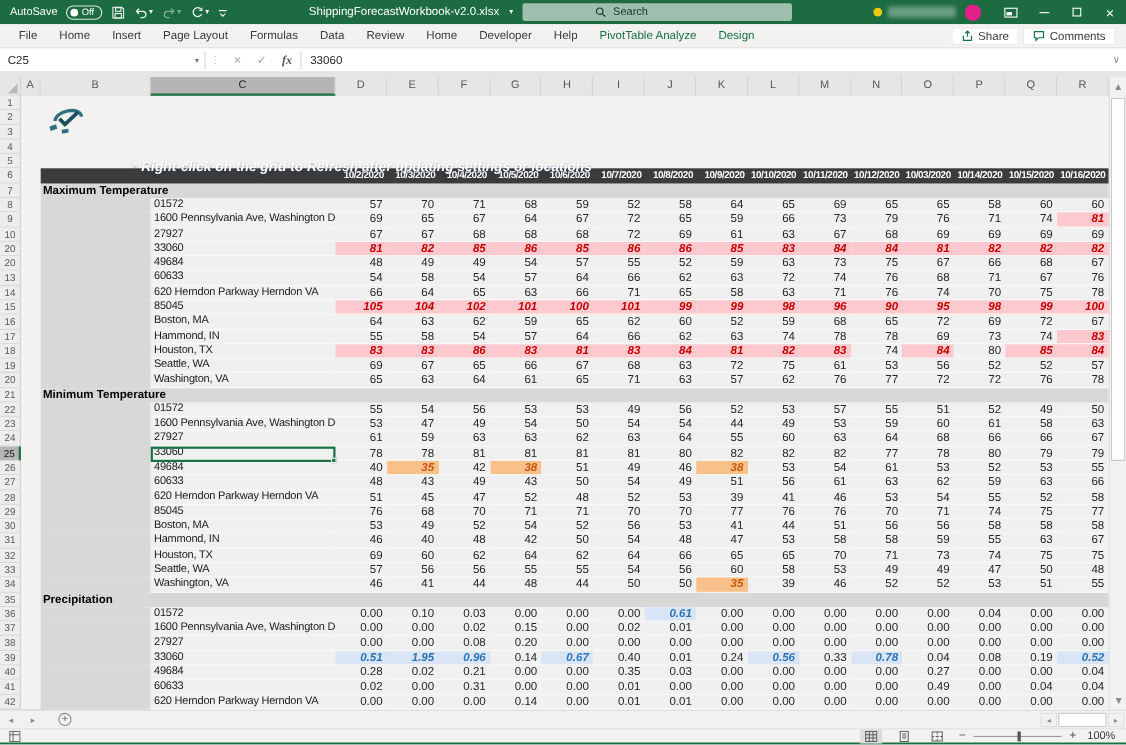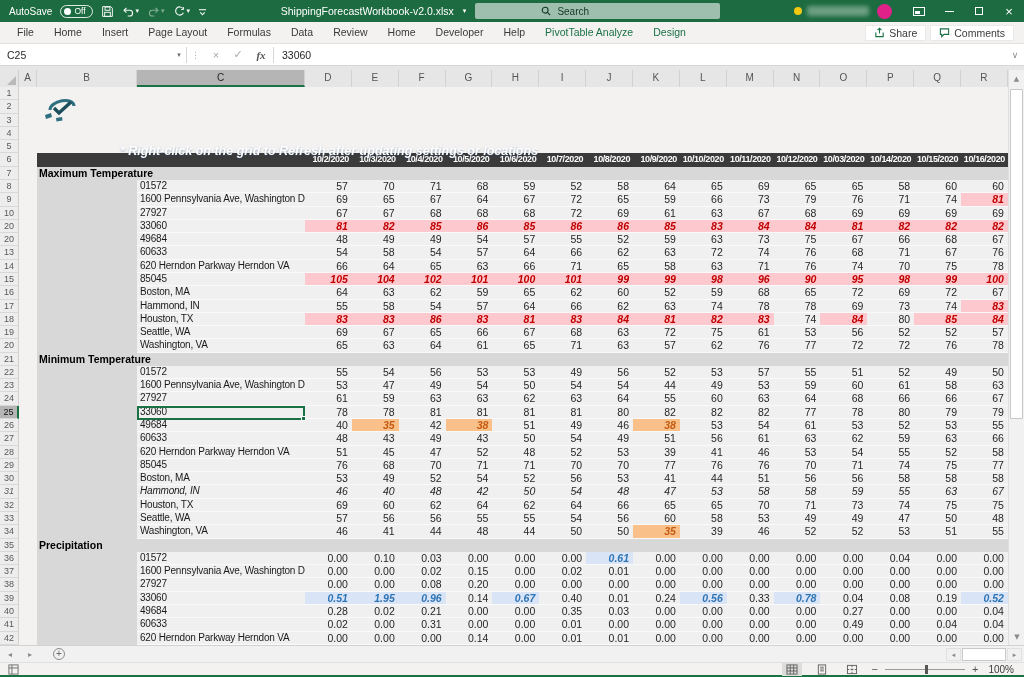--- a/index.html
+++ b/index.html
@@ -801,21 +801,21 @@
           <div class="vcell" style="width: 46.8667px;">53</div>
           <div class="vcell" style="width: 46.8667px;">41</div>
           <div class="vcell" style="width: 46.8667px;">44</div>
           <div class="vcell" style="width: 46.8667px;">51</div>
           <div class="vcell" style="width: 46.8667px;">56</div>
           <div class="vcell" style="width: 46.8667px;">56</div>
           <div class="vcell" style="width: 46.8667px;">58</div>
           <div class="vcell" style="width: 46.8667px;">58</div>
           <div class="vcell" style="width: 46.8667px;">58</div>
         </div>
-        <div class="grow" style="height: 13.2857px; line-height: 12.2857px; font-style: italic;">
+        <div class="grow" style="height: 13.2857px; line-height: 12.2857px;">
           <div class="rowhdr">31</div>
           <div class="colA"></div>
           <div class="bcell" style="width: 100px;"></div>
           <div class="ccell" style="width: 168px;">Hammond, IN</div>
           <div class="vcell" style="width: 46.8667px;">46</div>
           <div class="vcell" style="width: 46.8667px;">40</div>
           <div class="vcell" style="width: 46.8667px;">48</div>
           <div class="vcell" style="width: 46.8667px;">42</div>
           <div class="vcell" style="width: 46.8667px;">50</div>
           <div class="vcell" style="width: 46.8667px;">54</div>

